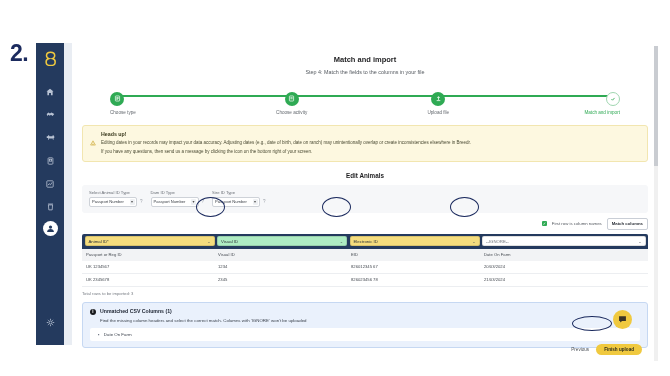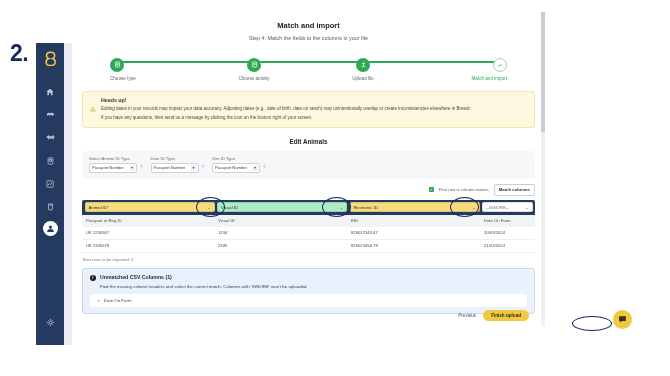--- a/index.html
+++ b/index.html
@@ -39,22 +39,22 @@
   .side-bottom { position: absolute; bottom: 8px; left: 0; width: 28px;
     display:flex; justify-content:center; }
 
   .rail-shadow {
     position: absolute; left: 64px; top: 43px; width: 8px; height: 302px;
     background: #e9edf3;
   }
 
   
   .page {
-    position: absolute; left: 72px; top: 12px;
-    width: 473px; height: 315px;
+    position: absolute; left: 72px; top: 46px;
+    width: 586px; height: 315px;
     background: #ffffff;
   }
   .page-scroll {
     position:absolute; right: 0; top: 0; width: 4px; height: 315px;
     background: #f0f0f0;
   }
   .page-scroll i { display:block; width:4px; height:120px; background:#c9ccd1; }
 
   
   .title {

